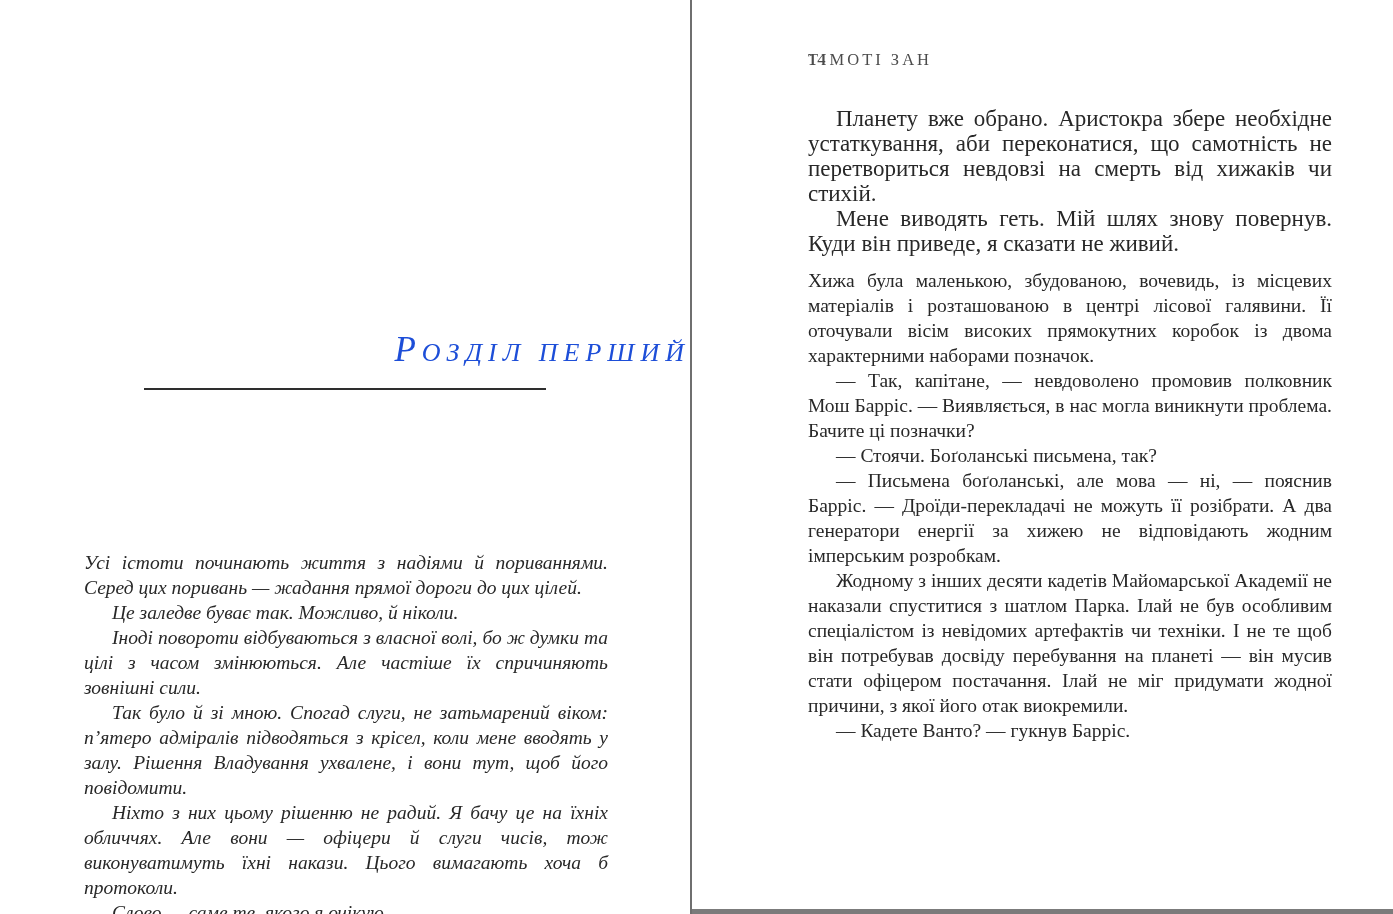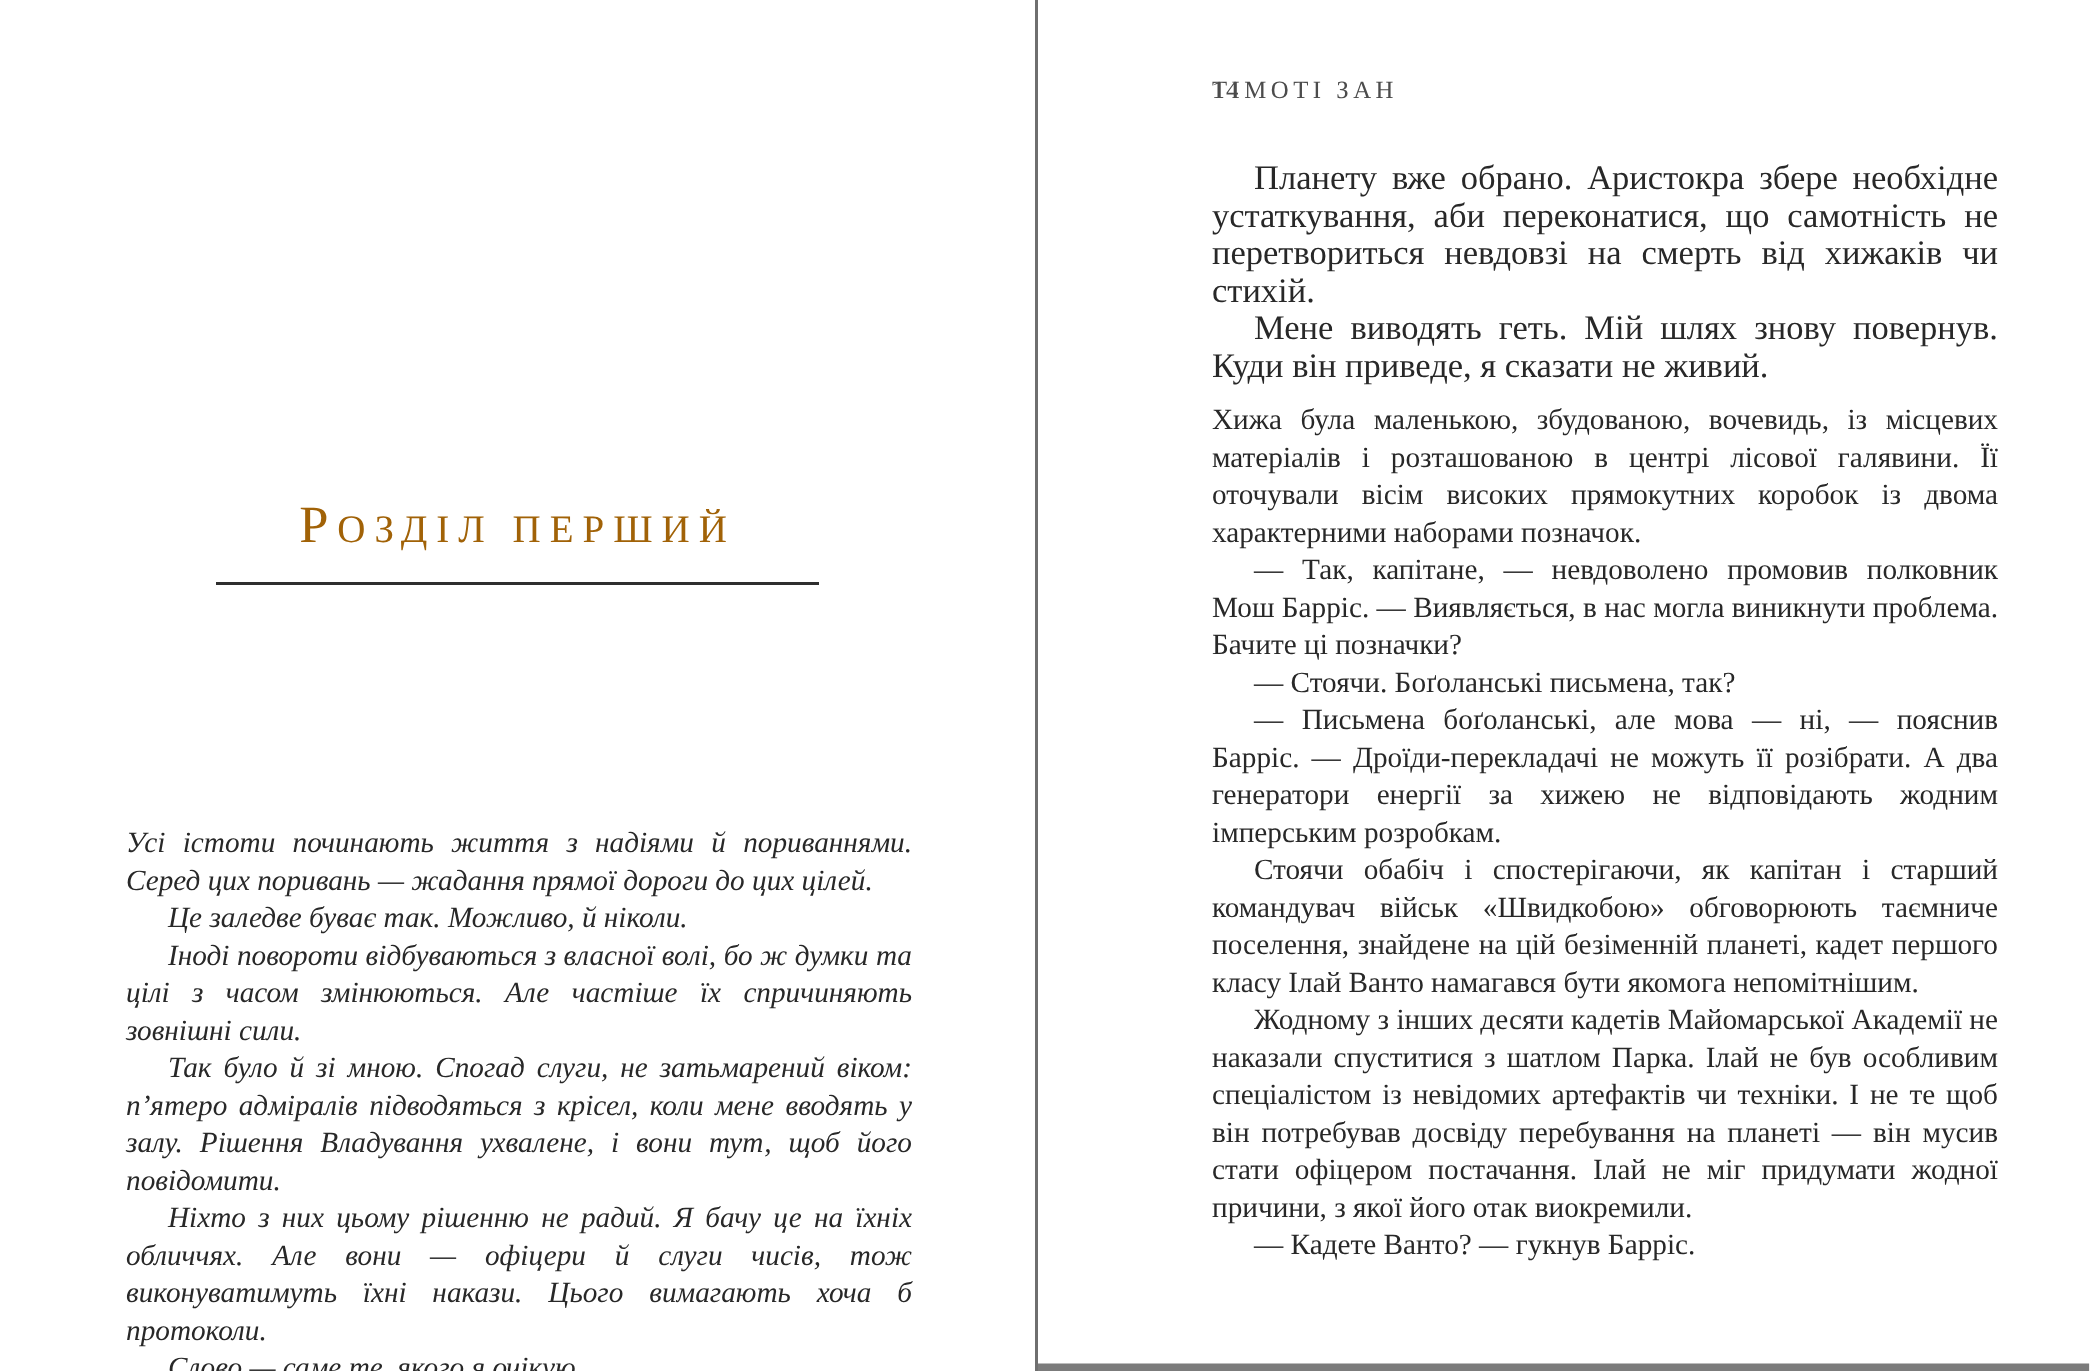--- a/index.html
+++ b/index.html
@@ -32,26 +32,27 @@
     position: absolute;
     left: 0; top: 0;
     width: 690px; height: 914px;
     overflow: hidden;
   }
   .chapter-title {
     position: absolute;
     left: 0; top: 330px;
     width: 690px;
     margin: 0;
-    text-align: center;
+    text-align: right;
     font-weight: 400;
     font-size: 26px;
     letter-spacing: 6px;
     text-transform: uppercase;
-    color: #a16207;
+    color: #1d4ed8;
+    font-style: italic;
   }
   .chapter-title::first-letter {
     font-size: 35px;
   }
   .title-rule {
     position: absolute;
     left: 144px; top: 388px;
     width: 402px; height: 0;
     border: none;
     border-top: 2px solid #2e2e2e;
@@ -152,21 +153,20 @@
     <div class="epigraph-right">
       <p class="indent">Планету вже обрано. Аристокра збере необхідне устаткування, аби переконатися, що самотність не перетвориться невдовзі на смерть від хижаків чи стихій.</p>
       <p class="indent">Мене виводять геть. Мій шлях знову повернув. Куди він приведе, я сказати не живий.</p>
     </div>
 
     <div class="body-right">
       <p>Хижа була маленькою, збудованою, вочевидь, із місцевих матеріалів і розташованою в центрі лісової галявини. Її оточували вісім високих прямокутних коробок із двома характерними наборами позначок.</p>
       <p class="indent">— Так, капітане, — невдоволено промовив полковник Мош Барріс. — Виявляється, в нас могла виникнути проблема. Бачите ці позначки?</p>
       <p class="indent">— Стоячи. Боґоланські письмена, так?</p>
       <p class="indent">— Письмена боґоланські, але мова — ні, — пояснив Барріс. — Дроїди-перекладачі не можуть її розібрати. А два генератори енергії за хижею не відповідають жодним імперським розробкам.</p>
-      <p class="indent">Стоячи обабіч і спостерігаючи, як капітан і старший командувач військ «Швидкобою» обговорюють таємниче поселення, знайдене на цій безіменній планеті, кадет першого класу Ілай Ванто намагався бути якомога непомітнішим.</p>
       <p class="indent">Жодному з інших десяти кадетів Майомарської Академії не наказали спуститися з шатлом Парка. Ілай не був особливим спеціалістом із невідомих артефактів чи техніки. І не те щоб він потребував досвіду перебування на планеті — він мусив стати офіцером постачання. Ілай не міг придумати жодної причини, з якої його отак виокремили.</p>
       <p class="indent">— Кадете Ванто? — гукнув Барріс.</p>
     </div>
   </div>
 
   <div class="bottom-edge-bar"></div>
 
 </div>
 
 </body></html>

